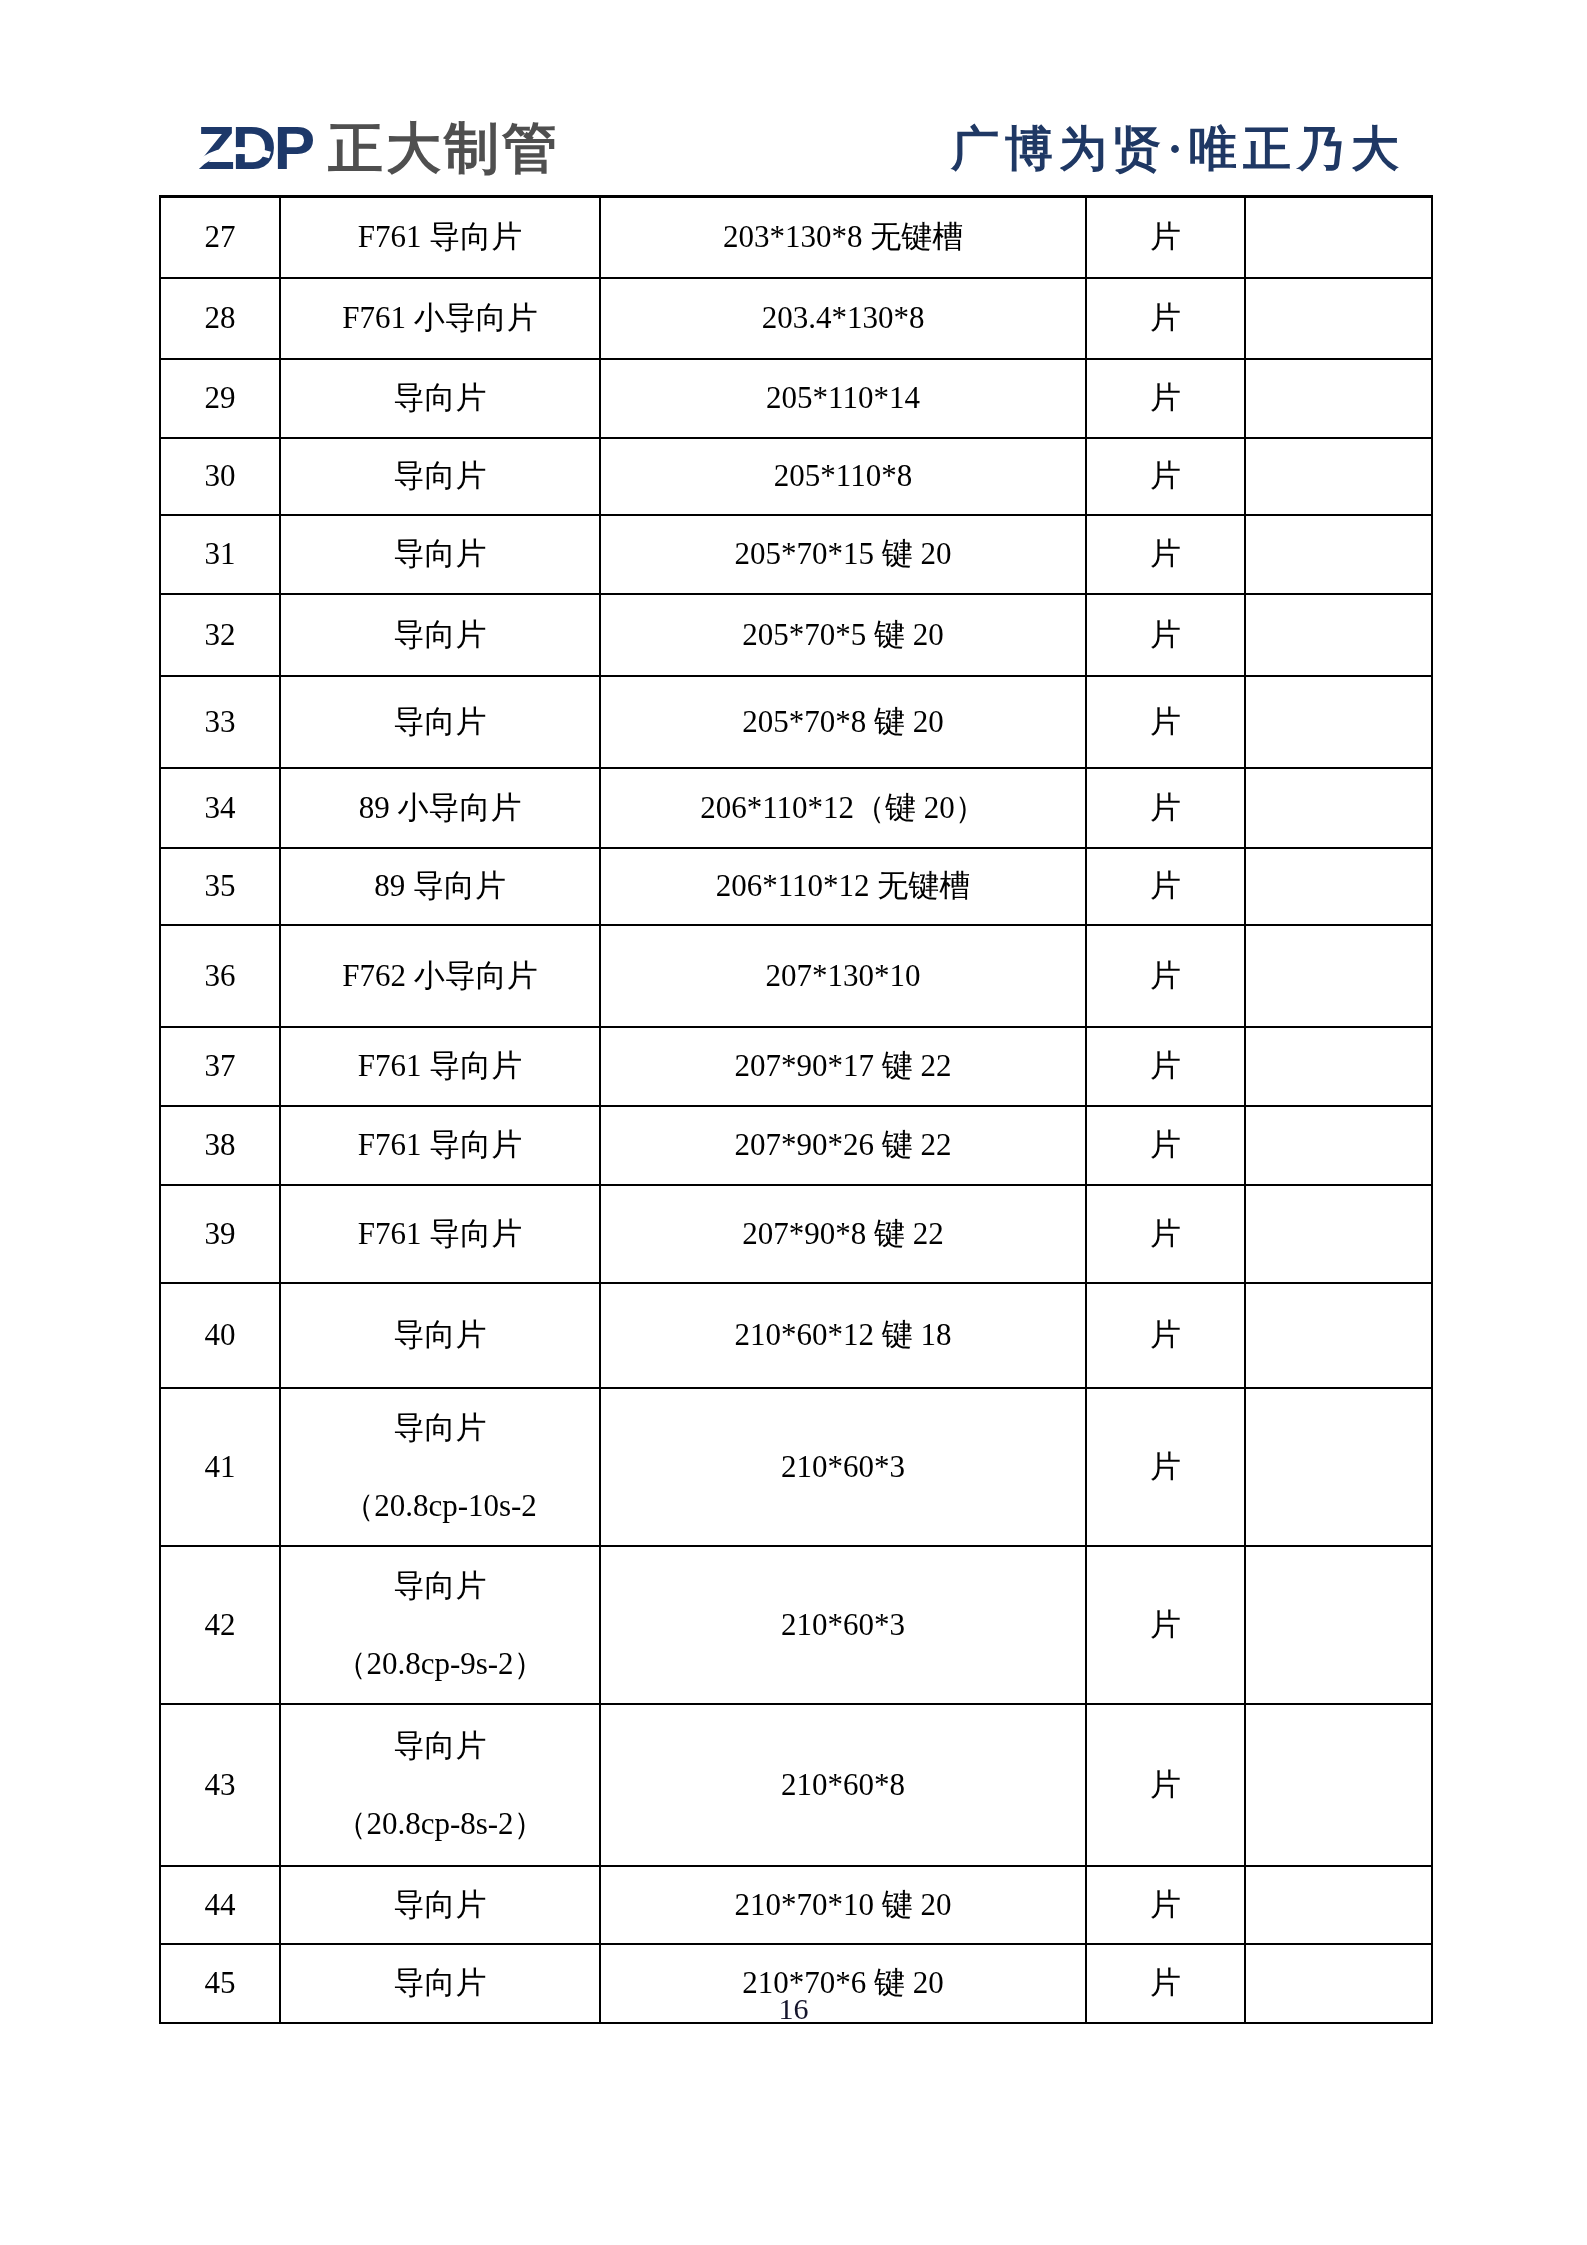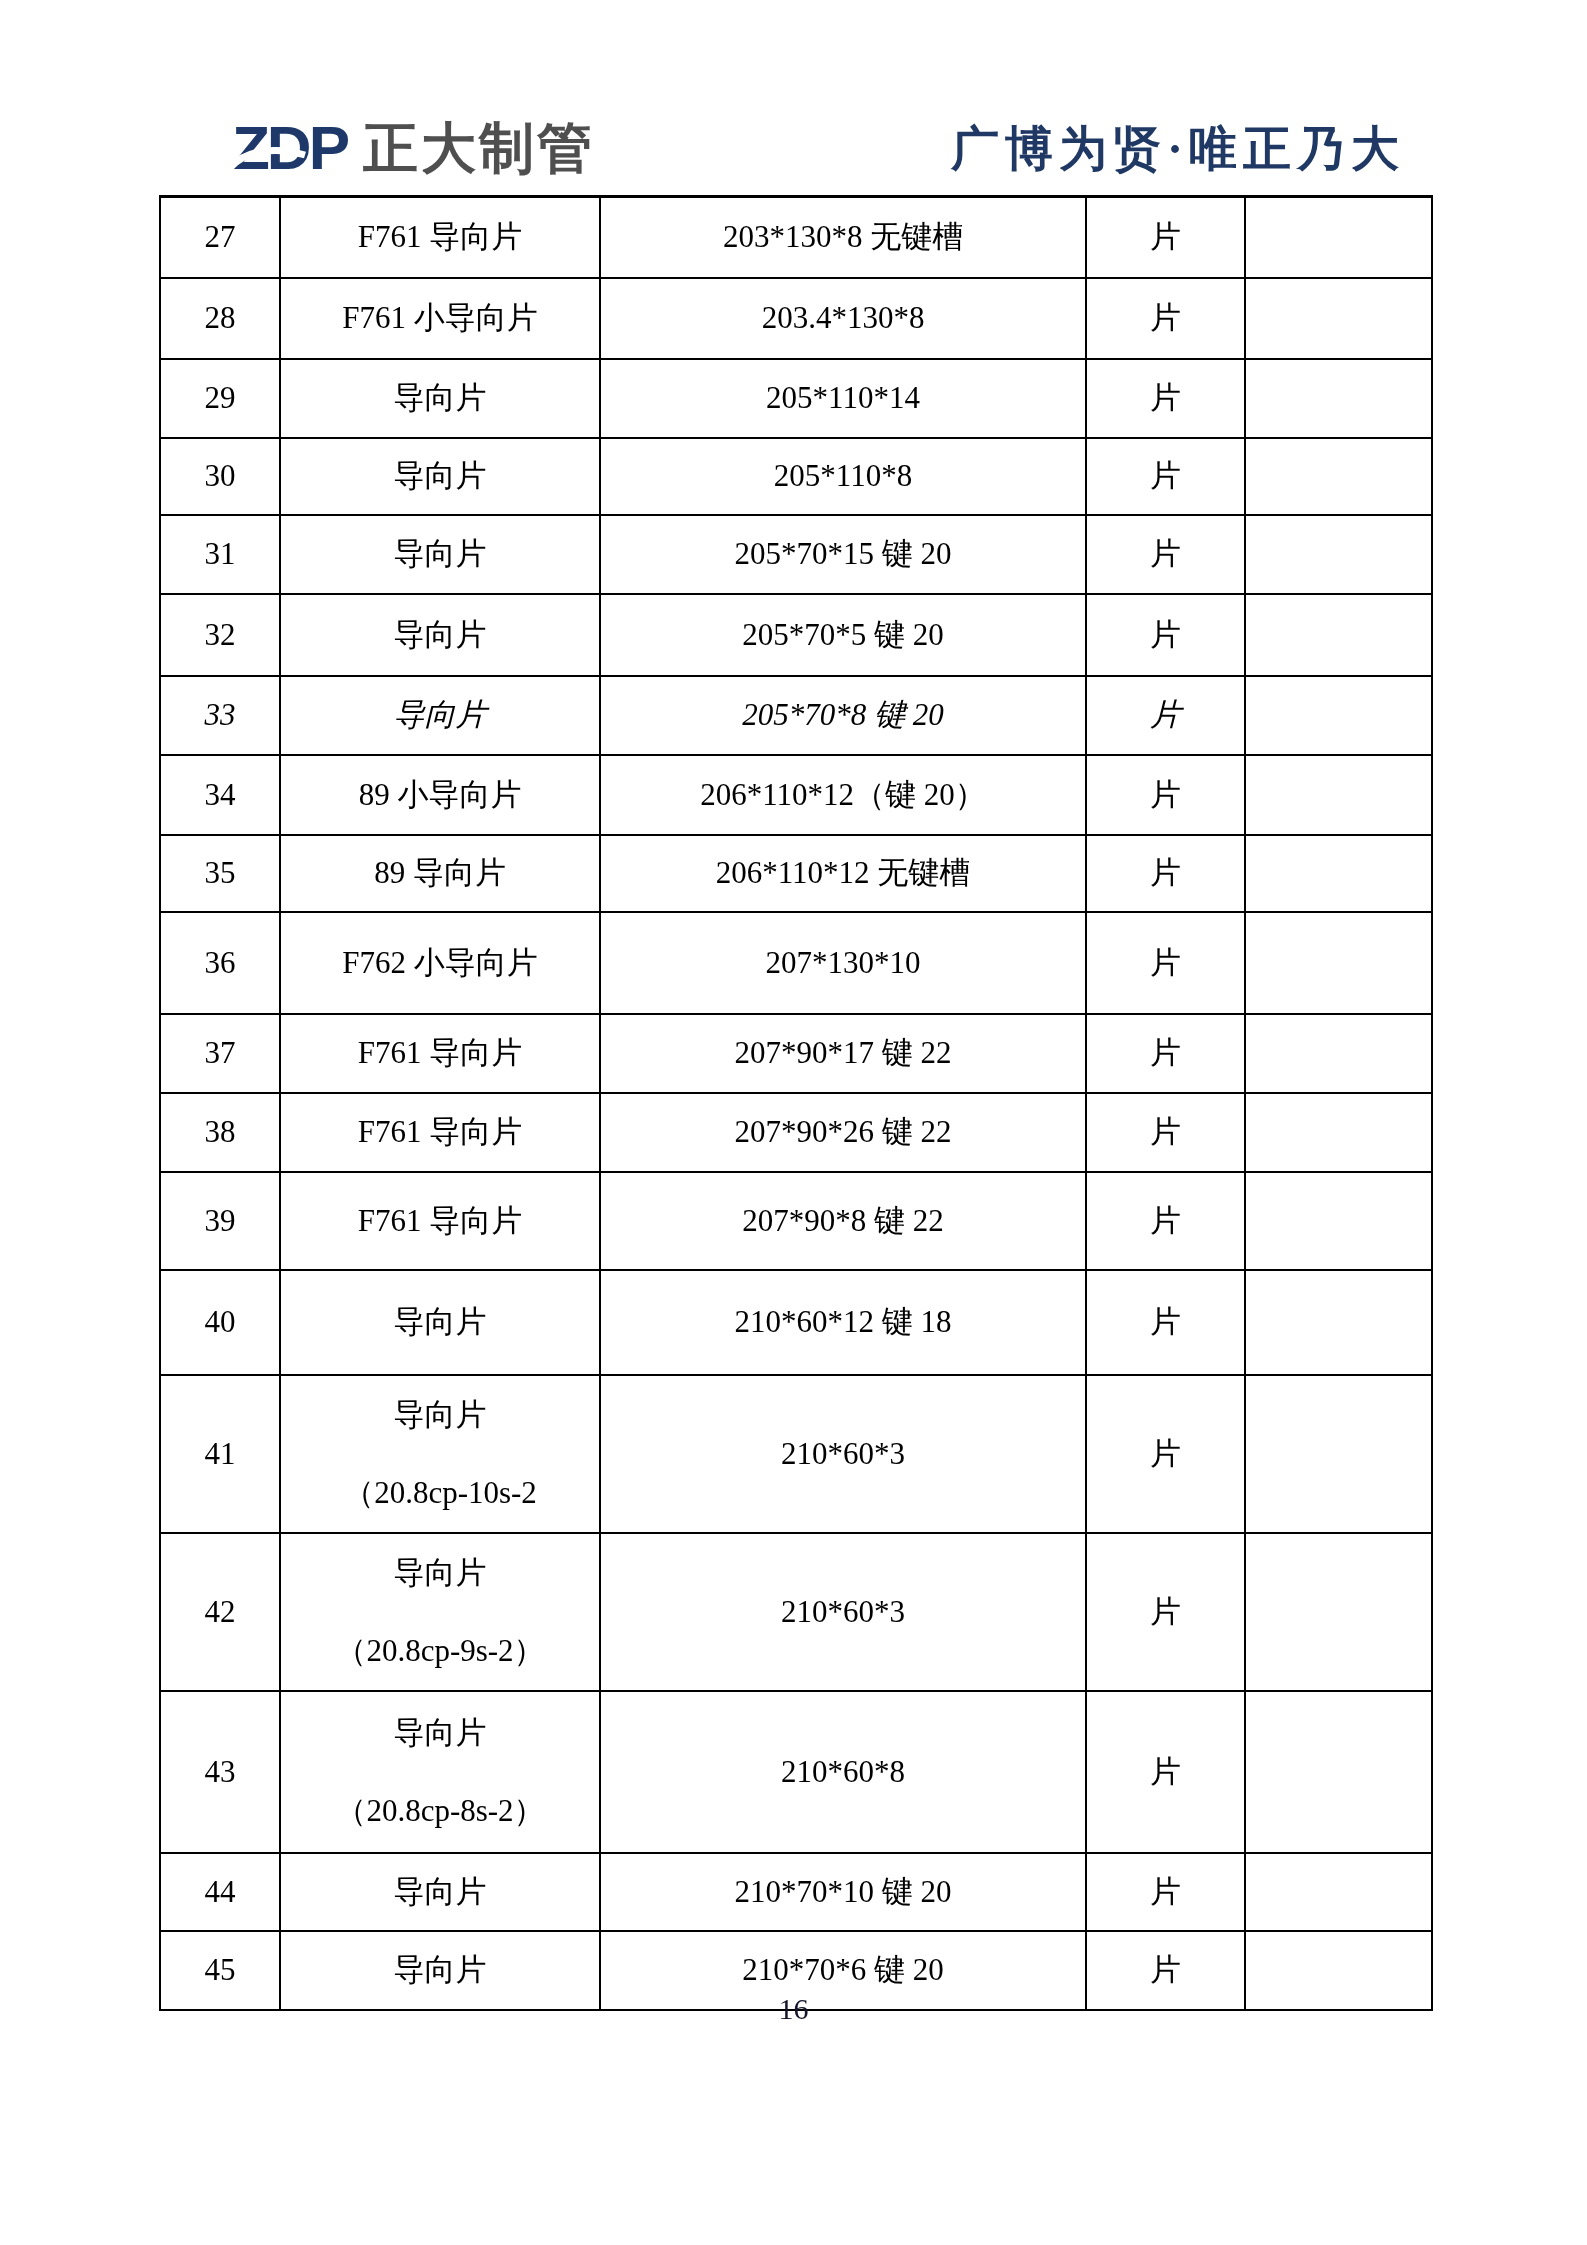--- a/index.html
+++ b/index.html
@@ -8,21 +8,21 @@
   .page {
     position:relative; width:1587px; height:2245px; background:#fff;
     font-family:"Liberation Serif","DejaVu Serif",serif; color:#000;
     overflow:hidden;
   }
   .header {
     position:absolute; top:0; left:159px; width:1272px; height:195px;
     display:flex; justify-content:space-between; align-items:flex-end;
     padding:0 26px 16px 38px;
   }
-  .logo { display:flex; align-items:center; gap:16px;margin-left:35px; }
+  .logo { display:flex; align-items:center; gap:16px; }
   .logo-zdp {
     position:relative; display:inline-block;
     font-family:"Liberation Sans","DejaVu Sans",sans-serif;
     font-weight:900; font-size:62px; line-height:1;
     color:var(--logo-blue); letter-spacing:-3px;
   }
   .logo-swoosh { position:absolute; left:-3px; top:30px; width:78px; height:24px; pointer-events:none; }
   .logo-cn {
     font-family:"Liberation Sans","DejaVu Sans",sans-serif;
     font-weight:900; font-size:55px; line-height:1;
@@ -109,21 +109,21 @@
           <td>片</td>
           <td></td>
         </tr>
         <tr style="height: 82px;">
           <td>32</td>
           <td>导向片</td>
           <td>205*70*5 键 20</td>
           <td>片</td>
           <td></td>
         </tr>
-        <tr style="height: 79px; font-style: italic;">
+        <tr style="height: 92px;">
           <td>33</td>
           <td>导向片</td>
           <td>205*70*8 键 20</td>
           <td>片</td>
           <td></td>
         </tr>
         <tr style="height: 80px;">
           <td>34</td>
           <td>89 小导向片</td>
           <td>206*110*12（键 20）</td>

